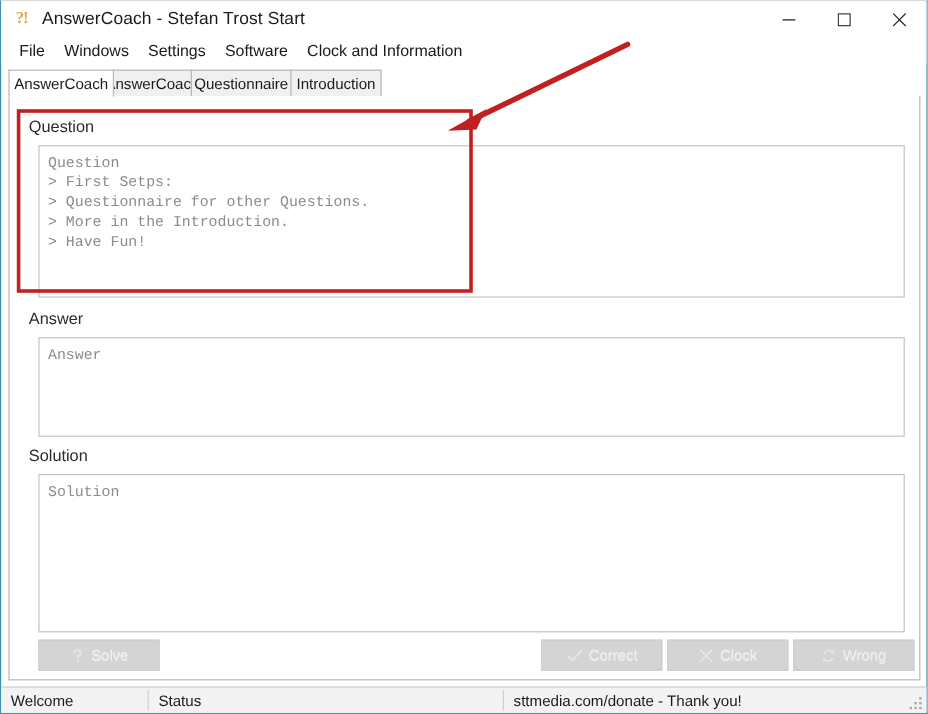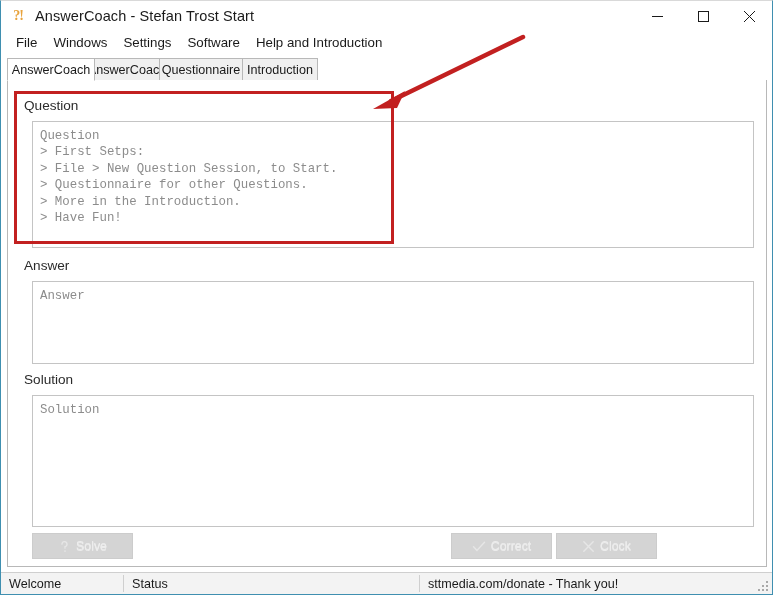--- a/index.html
+++ b/index.html
@@ -213,38 +213,37 @@
         </svg>
       </div>
     </div>
   </div>
 
   <div id="menubar">
     <div class="menu-item">File</div>
     <div class="menu-item">Windows</div>
     <div class="menu-item">Settings</div>
     <div class="menu-item">Software</div>
-    <div class="menu-item">Help and Introduction</div>
+    <div class="menu-item">Clock and Information</div>
   </div>
 
   <div id="tabstrip">
     <div id="tab-underline"></div>
     <div class="tab active" style="left:0px;width:88px;">AnswerCoach</div>
     <div class="tab" style="left:87px;width:66px;">AnswerCoach</div>
     <div class="tab" style="left:152px;width:84px;">Questionnaire</div>
     <div class="tab" style="left:235px;width:76px;">Introduction</div>
   </div>
 
   <div id="page">
 
     <div class="group-label" style="left:16px; top:18px;">Question</div>
     <div class="textbox" style="left:24px; top:41px; width:722px; height:127px;">
       <div class="tb-line">Question</div>
       <div class="tb-line">&gt; First Setps:</div>
-      <div class="tb-line">&gt; File &gt; New Question Session, to Start.</div>
       <div class="tb-line">&gt; Questionnaire for other Questions.</div>
       <div class="tb-line">&gt; More in the Introduction.</div>
       <div class="tb-line">&gt; Have Fun!</div>
     </div>
 
     <div class="group-label" style="left:16px; top:178px;">Answer</div>
     <div class="textbox" style="left:24px; top:201px; width:722px; height:83px;">
       <div class="tb-line">Answer</div>
     </div>
 
@@ -268,20 +267,29 @@
       <span>Correct</span>
     </div>
 
     <div class="btn" style="left:548px; top:453px; width:101px;">
       <svg width="13" height="13" viewBox="0 0 13 13">
         <path d="M1.8 1.8 L11.2 11.2 M11.2 1.8 L1.8 11.2" fill="none" stroke="#ededed" stroke-width="1.4" stroke-linecap="round"></path>
       </svg>
       <span>Clock</span>
     </div>
 
+    <div class="btn" style="left:653px; top:453px; width:101px;">
+      <svg width="13" height="13" viewBox="0 0 13 13">
+        <path d="M10.6 4.3a4.3 4.3 0 0 0-7.6 0" fill="none" stroke="#ededed" stroke-width="1.3" stroke-linecap="round"></path>
+        <path d="M2.4 8.7a4.3 4.3 0 0 0 7.6 0" fill="none" stroke="#ededed" stroke-width="1.3" stroke-linecap="round"></path>
+        <path d="M10.9 1.9 L11 4.5 L8.5 4.4 Z" fill="#ededed"></path>
+        <path d="M2.1 11.1 L2 8.5 L4.5 8.6 Z" fill="#ededed"></path>
+      </svg>
+      <span>Wrong</span>
+    </div>
 
   </div>
 
   <div id="statusbar">
     <div class="status-cell" style="left:0px; width:122px;">Welcome</div>
     <div class="status-sep" style="left:122px;"></div>
     <div class="status-cell" style="left:123px; width:295px;">Status</div>
     <div class="status-sep" style="left:418px;"></div>
     <div class="status-cell" style="left:419px; width:330px;">sttmedia.com/donate - Thank you!</div>
 

